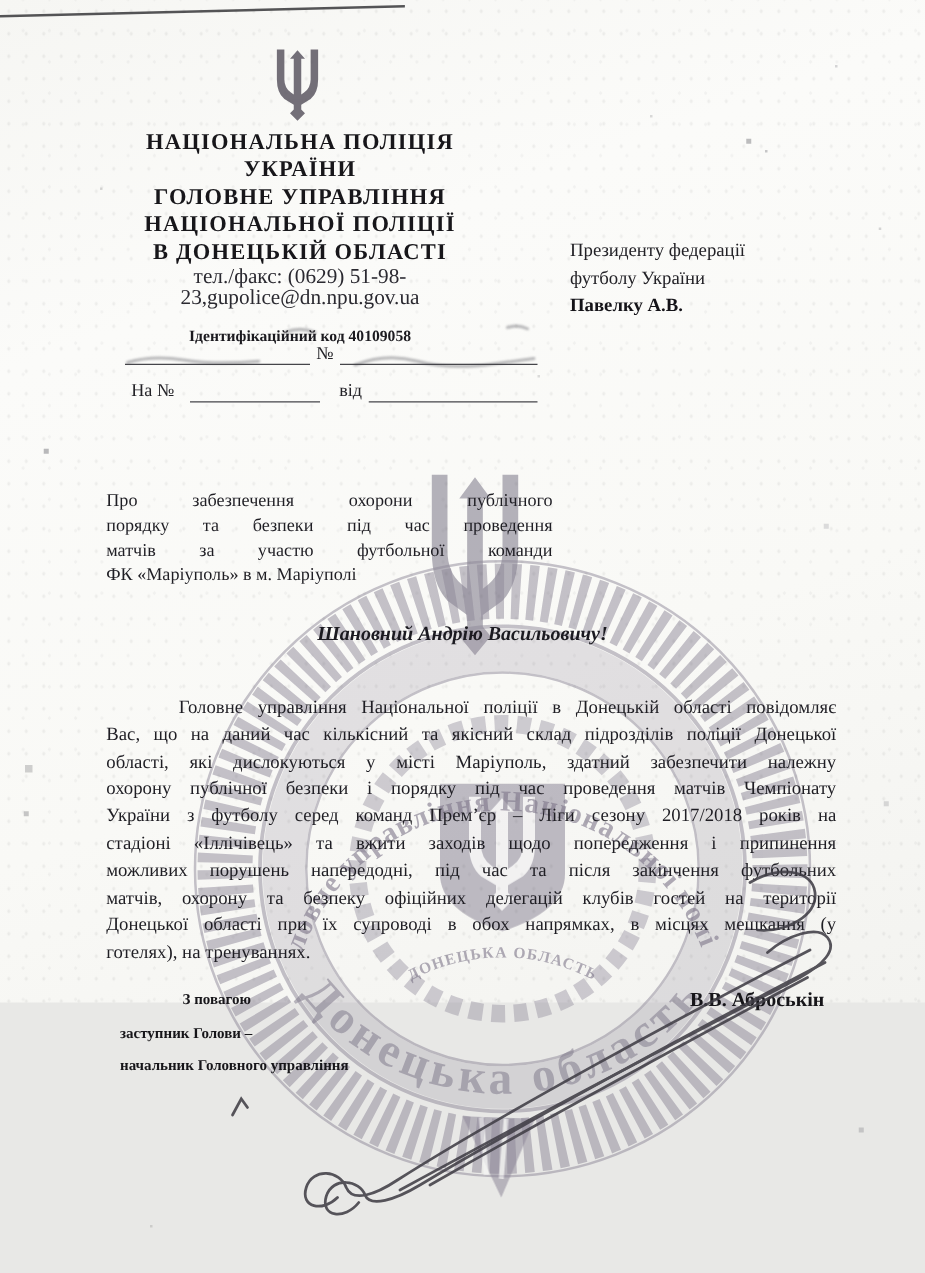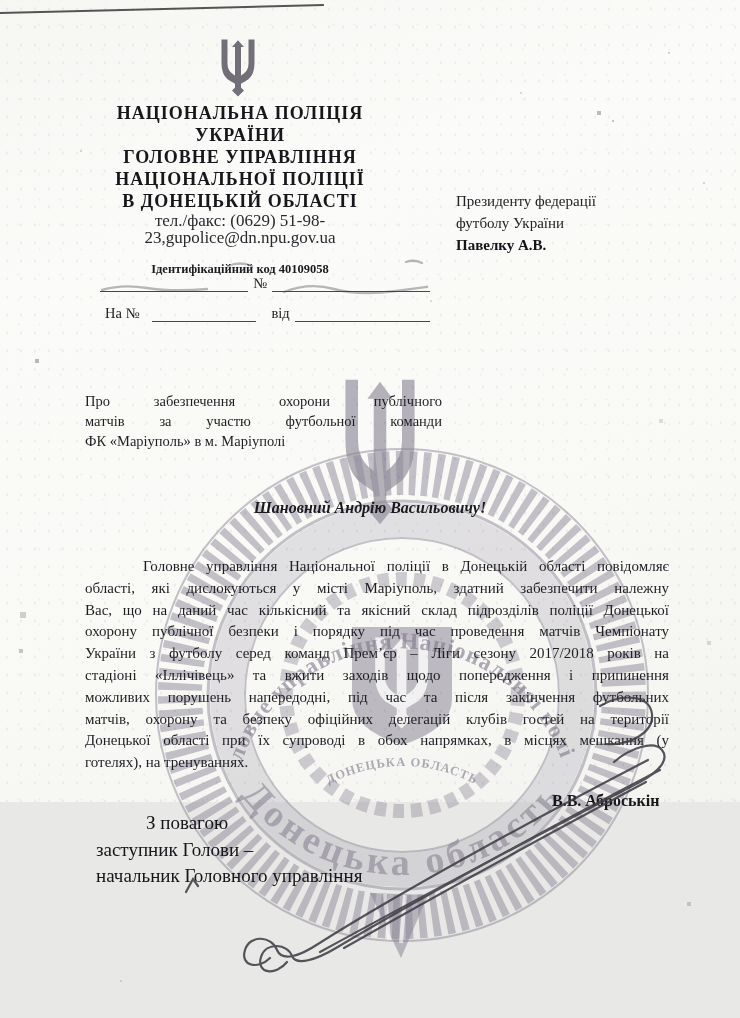--- a/index.html
+++ b/index.html
@@ -43,21 +43,21 @@
   .watermark{left:336px;top:376px;width:88px;height:152px;opacity:.5;z-index:1;}
   .watermark use{fill:#6f6a7c;}
   
   .stampbox{left:142px;top:435px;width:520px;height:545px;z-index:1;}
   
   .greeting{left:170px;top:499px;width:400px;text-align:center;font-weight:bold;font-style:italic;font-size:16px;z-index:2;color:#1b1a20;}
   
   .bodytext{left:85px;top:556px;width:584px;font-size:15px;line-height:21.8px;z-index:2;color:#1f1e24;}
   .bodytext .first{text-indent:58px;}
   
-  .signoff{left:96px;top:810px;width:310px;font-weight:normal;font-size:19px;line-height:26.5px;z-index:2;color:#161519;}
+  .signoff{left:96px;top:786px;width:310px;font-weight:bold;font-size:12px;line-height:26.5px;z-index:2;color:#161519;}
   .signoff .l1{padding-left:50px;}
   .signname{left:552px;top:792px;font-weight:bold;font-size:16px;z-index:2;color:#161519;}
   
   .sigsvg{left:0;top:0;width:740px;height:1018px;z-index:4;pointer-events:none;}
   .speckles{left:0;top:0;width:2px;height:2px;z-index:3;background:transparent;
     box-shadow:598px 112px 0 1px rgba(95,95,100,.4),612px 120px 0 0 rgba(120,120,125,.4),
     36px 360px 0 1px rgba(105,105,110,.45),22px 614px 0 2px rgba(125,125,130,.35),
     20px 650px 0 1px rgba(120,120,125,.4),703px 182px 0 0 rgba(140,140,145,.35),
     80px 150px 0 0 rgba(150,150,150,.35),520px 92px 0 0 rgba(140,140,140,.3),
     660px 420px 0 1px rgba(150,150,155,.3),708px 642px 0 1px rgba(140,140,145,.3),
@@ -121,20 +121,21 @@
     <g fill="none" stroke="#8a8a8e" stroke-width="2.4" stroke-linecap="round">
       <path d="M14 40 q 20 -6 45 -2 t 60 1"></path>
       <path d="M196 42 q 25 -10 50 -3 t 62 2 t 30 -4"></path>
       <path d="M140 16 q 12 -5 24 0"></path>
       <path d="M318 12 q 8 -3 16 1"></path>
     </g>
   </svg>
 
   <div class="abs subject">
     <div class="jline">Про  забезпечення  охорони  публічного</div>
+    <div class="jline">порядку та безпеки під час проведення</div>
     <div class="jline">матчів за участю футбольної команди</div>
     <div class="jline last">ФК «Маріуполь» в м. Маріуполі</div>
   </div>
 
   <svg class="abs watermark" viewBox="0 0 56 80" preserveAspectRatio="none">
     <use href="#tryzub"></use>
   </svg>
 
   <svg class="abs stampbox" viewBox="0 0 520 545">
     <defs>
@@ -167,22 +168,22 @@
       <text font-size="12.5" letter-spacing="1">
         <textPath href="#arcInner" startOffset="50%" text-anchor="middle">ДОНЕЦЬКА ОБЛАСТЬ</textPath>
       </text>
     </g>
   </svg>
 
   <div class="abs greeting">Шановний Андрію Васильовичу!</div>
 
   <div class="abs bodytext">
     <div class="jline first">Головне управління Національної поліції в Донецькій області повідомляє</div>
+    <div class="jline">Вас, що на даний час кількісний та якісний склад підрозділів поліції Донецької</div>
     <div class="jline">області, які дислокуються у місті Маріуполь, здатний забезпечити належну</div>
-    <div class="jline">Вас, що на даний час кількісний та якісний склад підрозділів поліції Донецької</div>
     <div class="jline">охорону публічної безпеки і порядку під час проведення матчів Чемпіонату</div>
     <div class="jline">України з футболу серед команд Прем’єр – Ліги сезону 2017/2018 років на</div>
     <div class="jline">стадіоні «Іллічівець» та вжити заходів щодо попередження і припинення</div>
     <div class="jline">можливих порушень напередодні, під час та після закінчення футбольних</div>
     <div class="jline">матчів, охорону та безпеку офіційних делегацій клубів гостей на території</div>
     <div class="jline">Донецької області при їх супроводі в обох напрямках, в місцях мешкання (у</div>
     <div class="jline last">готелях), на тренуваннях.</div>
   </div>
 
   <div class="abs signoff">

